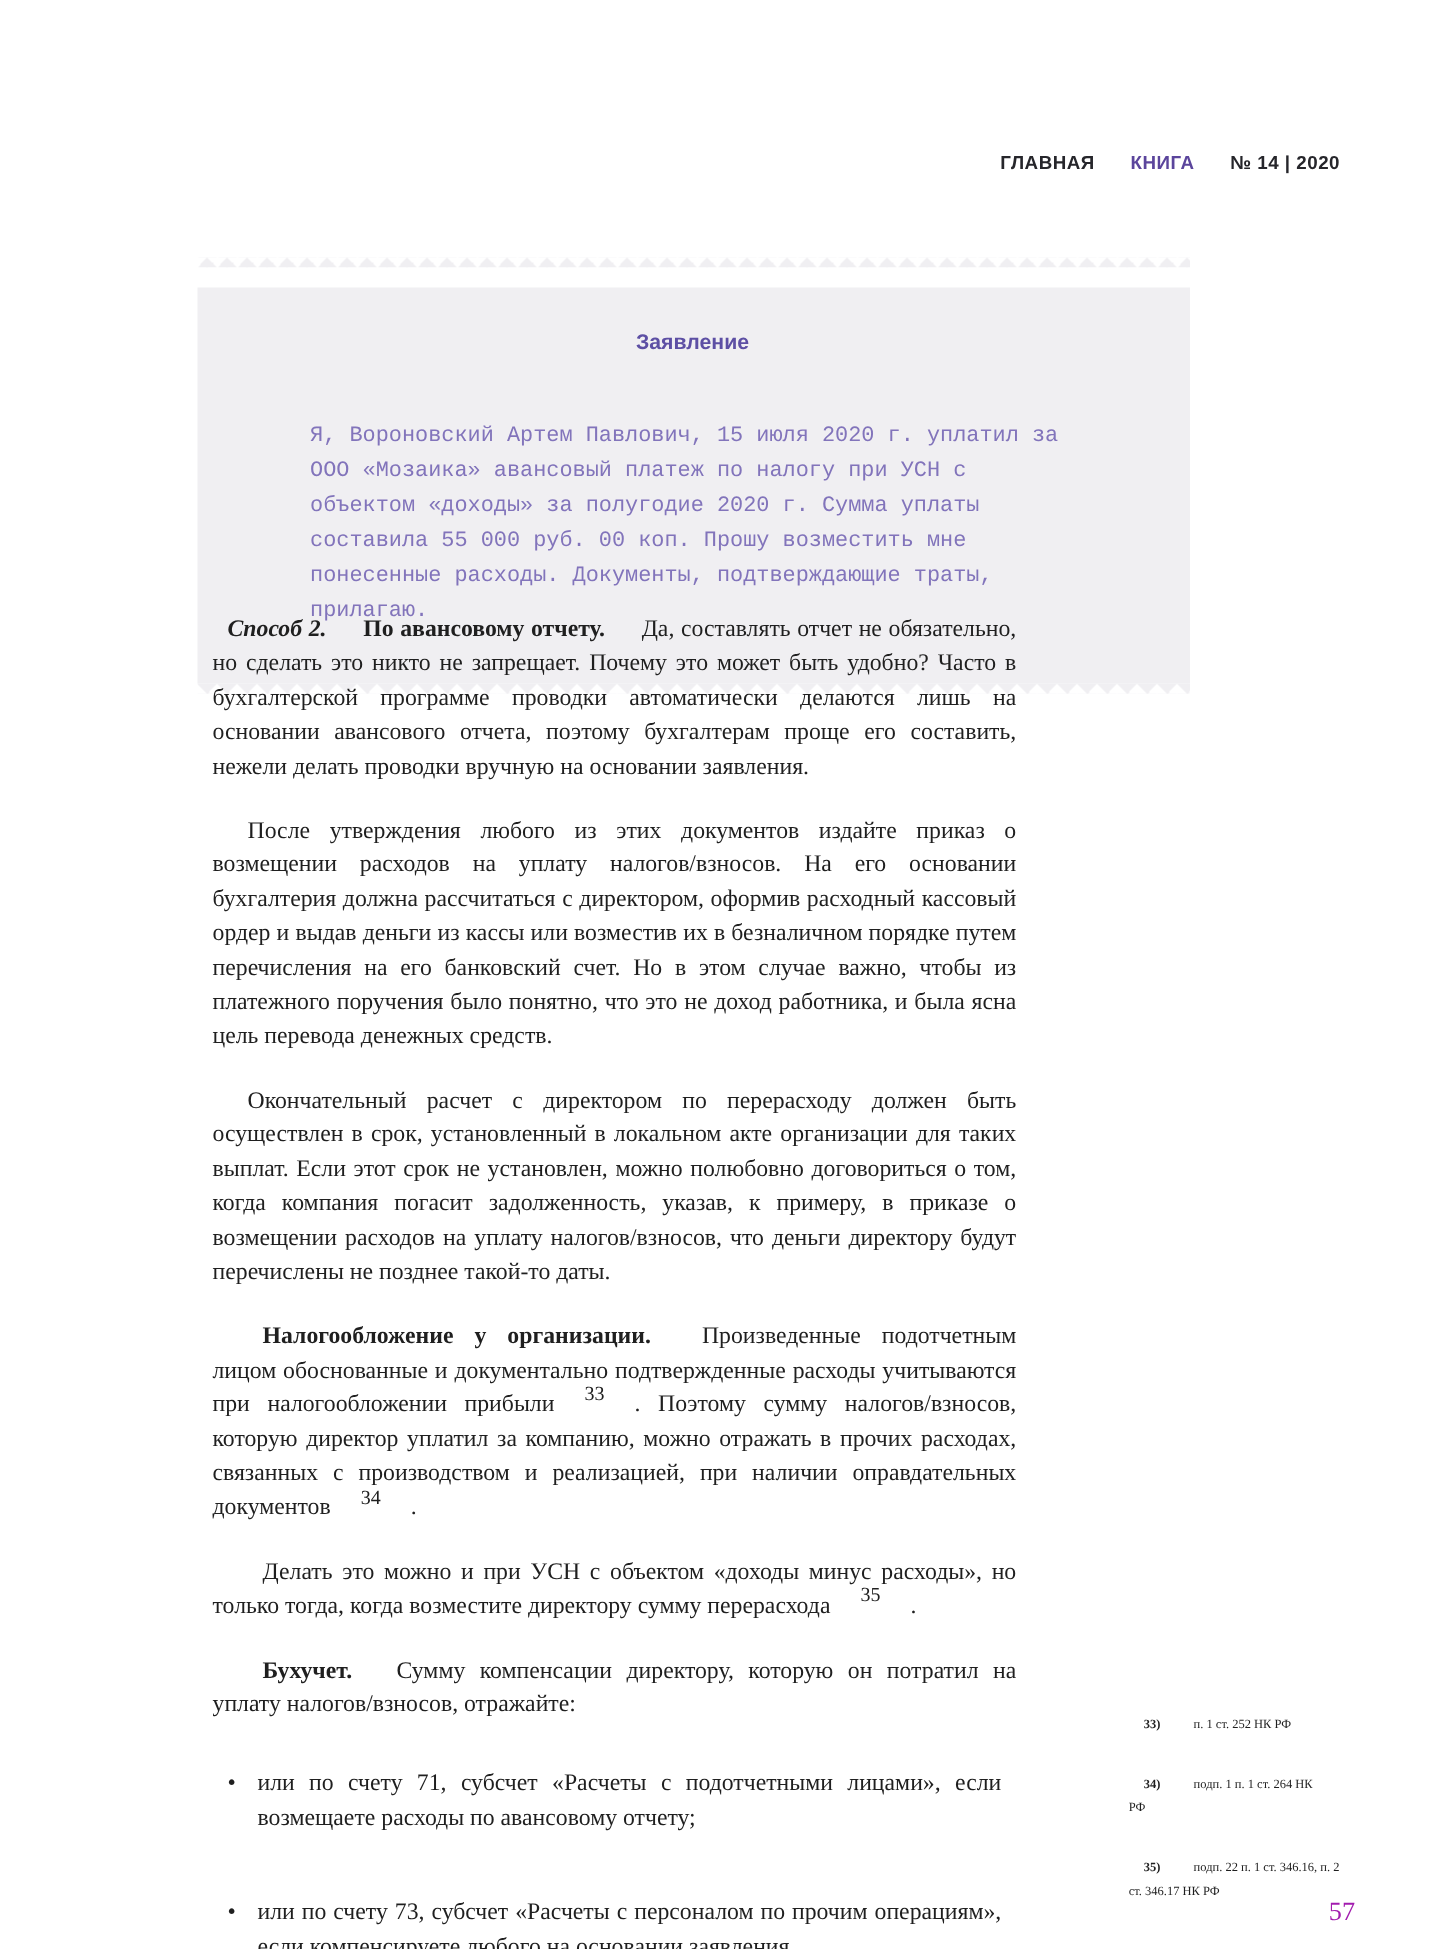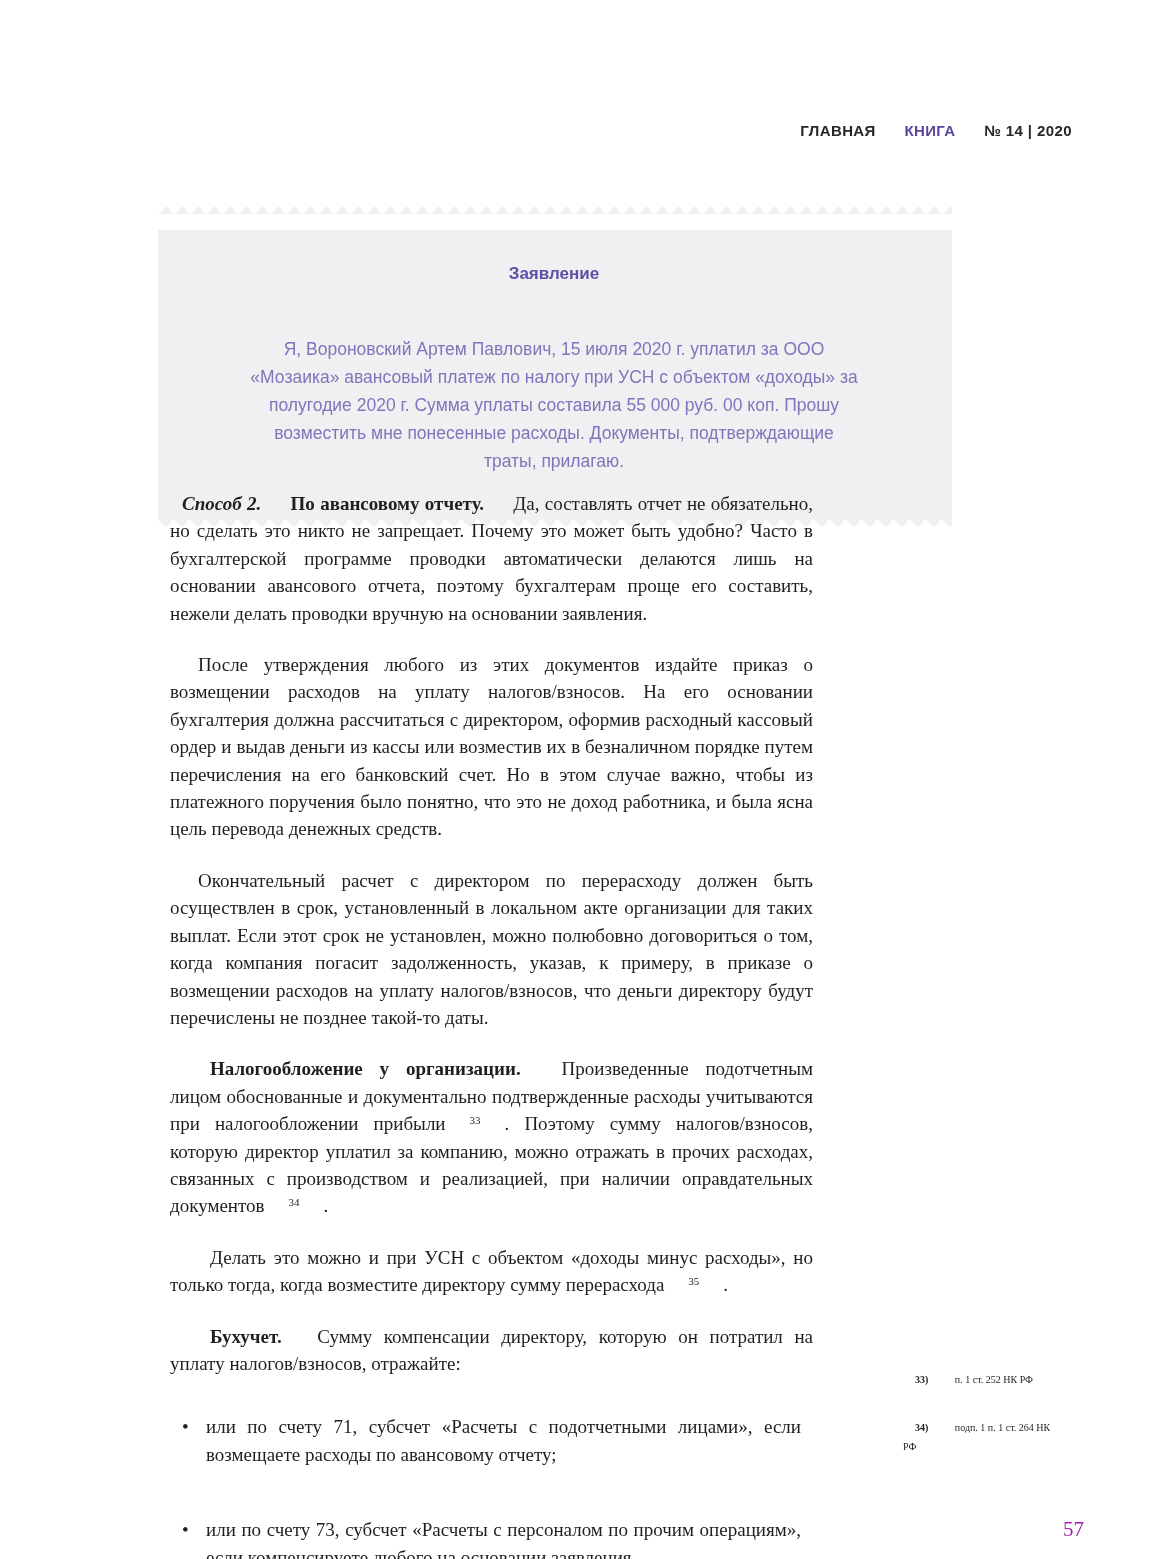--- a/index.html
+++ b/index.html
@@ -35,39 +35,39 @@
     background: var(--box-bg,#f0eff2);
     padding:22px 80px 32px 78px;
   }
   .statement-title {
     font-family:"Liberation Sans", sans-serif;
     font-size:17px; font-weight:bold; text-align:center;
     color:var(--purple-title, #5d4fa4);
     margin-bottom:27px;
   }
   .statement-text {
-    font-family:Liberation Sans, sans-serif;
+    font-family:Liberation Mono, monospace;
     font-size:17.5px; line-height:28px;
     color:var(--purple-text, #8274bb);
-    text-align:center;
+    text-align:left;
   }
 
   
   .article {
     position:absolute; left:122px; top:430px; width:691px;
     font-size:19px; line-height:27.4px;
     text-align:justify;
     margin-top:12px;
   }
   .article p { text-indent:28px; }
   .article p.no-indent { text-indent:0; }
   .lead-italic { font-weight:bold; font-style:italic; }
   .lead-bold { font-weight:bold; }
   sup.fn {
-    font-size:11px; line-height:0;
+    font-size:16px; line-height:0;
     position:relative; top:-0.55em; vertical-align:baseline;
   }
   .bullet { display:flex; text-indent:0; }
   .bullet .dot { flex:0 0 22px; width:22px; }
   .bullet .bullet-text { flex:1 1 auto; text-align:justify; }
 
   
   .footnotes {
     position:absolute; left:855px; top:1322px; width:220px;
     font-size:10px; line-height:19.5px; color:#1f1f1f;
@@ -142,17 +142,21 @@
 
   <aside class="footnotes">
     <div class="footnote">
       <span class="fn-num">33)</span>
       <span>п. 1 ст. 252 НК РФ</span>
     </div>
     <div class="footnote">
       <span class="fn-num">34)</span>
       <span>подп. 1 п. 1 ст. 264 НК РФ</span>
     </div>
+    <div class="footnote">
+      <span class="fn-num">35)</span>
+      <span>подп. 22 п. 1 ст. 346.16, п. 2 ст. 346.17 НК РФ</span>
+    </div>
   </aside>
 
   <div class="page-number">57</div>
 
 </div>
 
 </body></html>

